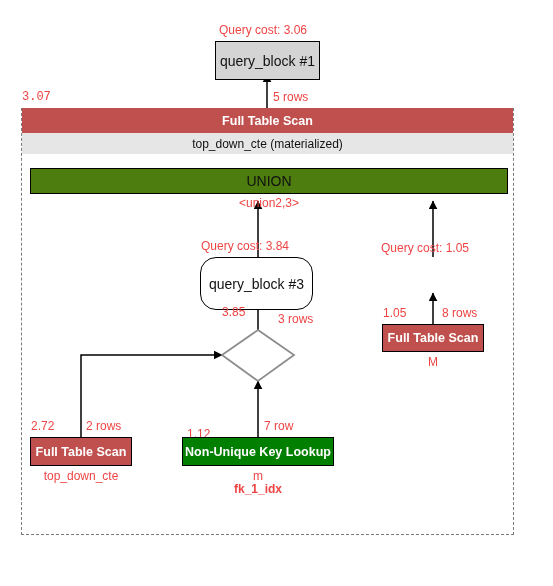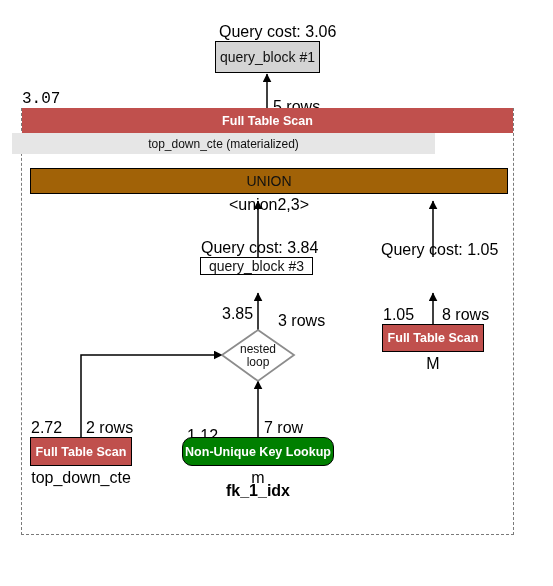--- a/index.html
+++ b/index.html
@@ -57,21 +57,21 @@
   }
   .scan-green {
     border: 1.4px solid #000000;
     background: #007f00;
     color: #ffffff;
     font-weight: bold;
     font-size: 12.5px;
   }
   .union-box {
     border: 1.5px solid #000000;
-    background: #a16207;
+    background: #4d7c0f;
     font-size: 14px;
     color: #111111;
   }
   
   .cte-wrap {
     position: absolute;
     box-sizing: border-box;
     border: 1.3px dashed #7a7a7a;
     background: transparent;
   }
@@ -111,22 +111,22 @@
     justify-content: center;
     font-size: 12px;
     line-height: 13px;
     color: #111111;
     text-align: center;
   }
   
   .lbl {
     position: absolute;
     white-space: nowrap;
-    font-size: 16px;
-    color: #000000;
+    font-size: 12px;
+    color: #ef4444;
   }
   .lbl.bold { font-weight: bold; }
   .lbl.c { transform: translateX(-50%); }
 </style>
 </head>
 <body>
 
 <div id="canvas">
 
   <svg class="edges" width="553" height="586" viewBox="0 0 553 586">
@@ -148,59 +148,53 @@
 
     <line x1="258" y1="437" x2="258" y2="381" stroke="#000000" stroke-width="1.5" marker-end="url(#arrowhead)"></line>
 
     <path d="M81,437 L81,355 L222,355" fill="none" stroke="#000000" stroke-width="1.5" marker-end="url(#arrowhead)"></path>
 
     <polygon points="258,330 294,355 258,381 222,355" fill="#ffffff" stroke="#8c8c8c" stroke-width="1.8"></polygon>
   </svg>
 
   <div class="lbl" style="left:219px; top:23px;">Query cost: 3.06</div>
 
-  <div class="node qblock filled" style="left:215px; top:41px; width:105px; height:32px;">
+  <div class="node qblock filled" style="left:215px; top:41px; width:105px; height:39px;">
     <span>query_block #1</span>
   </div>
 
   <div class="lbl" style="left:22px; top:90px;font-family:Liberation Mono, monospace;">3.07</div>
 
-  <div class="lbl" style="left:273px; top:90px;margin-top:8px;">5 rows</div>
+  <div class="lbl" style="left:273px; top:90px;">5 rows</div>
 
   <div class="cte-wrap" style="left:21px; top:108px; width:493px; height:427px;"></div>
 
   <div class="cte-header" style="left:22px; top:108px; width:491px; height:25px;">
     <span>Full Table Scan</span>
   </div>
 
-  <div class="cte-subheader" style="left:12px; top:133px; width:423px; height:21px;">
+  <div class="cte-subheader" style="left:22px; top:133px; width:491px; height:21px;">
     <span>top_down_cte (materialized)</span>
   </div>
 
   <div class="node union-box" style="left:30px; top:168px; width:478px; height:26px;">
     <span>UNION</span>
   </div>
 
   <div class="lbl c" style="left:269px; top:196px;">&lt;union2,3&gt;</div>
 
   <div class="lbl" style="left:201px; top:239px;">Query cost: 3.84</div>
 
-  <div class="node qblock" style="left:200px; top:257px; width:113px; height:18px;">
+  <div class="node qblock" style="left:200px; top:257px; width:113px; height:53px;border-radius:16px;">
     <span>query_block #3</span>
   </div>
 
   <div class="lbl" style="left:381px; top:241px;">Query cost: 1.05</div>
 
 
-  <div class="diamond-wrap" style="left:222px; top:330px; width:72px; height:52px;">
-    <div class="diamond-label">
-      <span>nested</span>
-      <span>loop</span>
-    </div>
-  </div>
 
   <div class="lbl" style="left:222px; top:305px;">3.85</div>
 
   <div class="lbl" style="left:262px; top:312px;margin-left:16px;">3 rows</div>
 
   <div class="lbl" style="left:383px; top:306px;">1.05</div>
 
   <div class="lbl" style="left:442px; top:306px;">8 rows</div>
 
   <div class="node scan-red" style="left:382px; top:324px; width:102px; height:28px;">
@@ -216,21 +210,21 @@
   <div class="node scan-red" style="left:30px; top:437px; width:102px; height:29px;">
     <span>Full Table Scan</span>
   </div>
 
   <div class="lbl c" style="left:81px; top:469px;">top_down_cte</div>
 
   <div class="lbl" style="left:187px; top:419px;margin-top:8px;">1.12</div>
 
   <div class="lbl" style="left:264px; top:419px;">7 row</div>
 
-  <div class="node scan-green" style="left:182px; top:437px; width:152px; height:29px;border-radius:10px;">
+  <div class="node scan-green" style="left:182px; top:437px; width:152px; height:29px;">
     <span>Non-Unique Key Lookup</span>
   </div>
 
   <div class="lbl c" style="left:258px; top:469px;">m</div>
 
   <div class="lbl c bold" style="left:258px; top:482px;">fk_1_idx</div>
 
 </div>
 
 </body></html>

